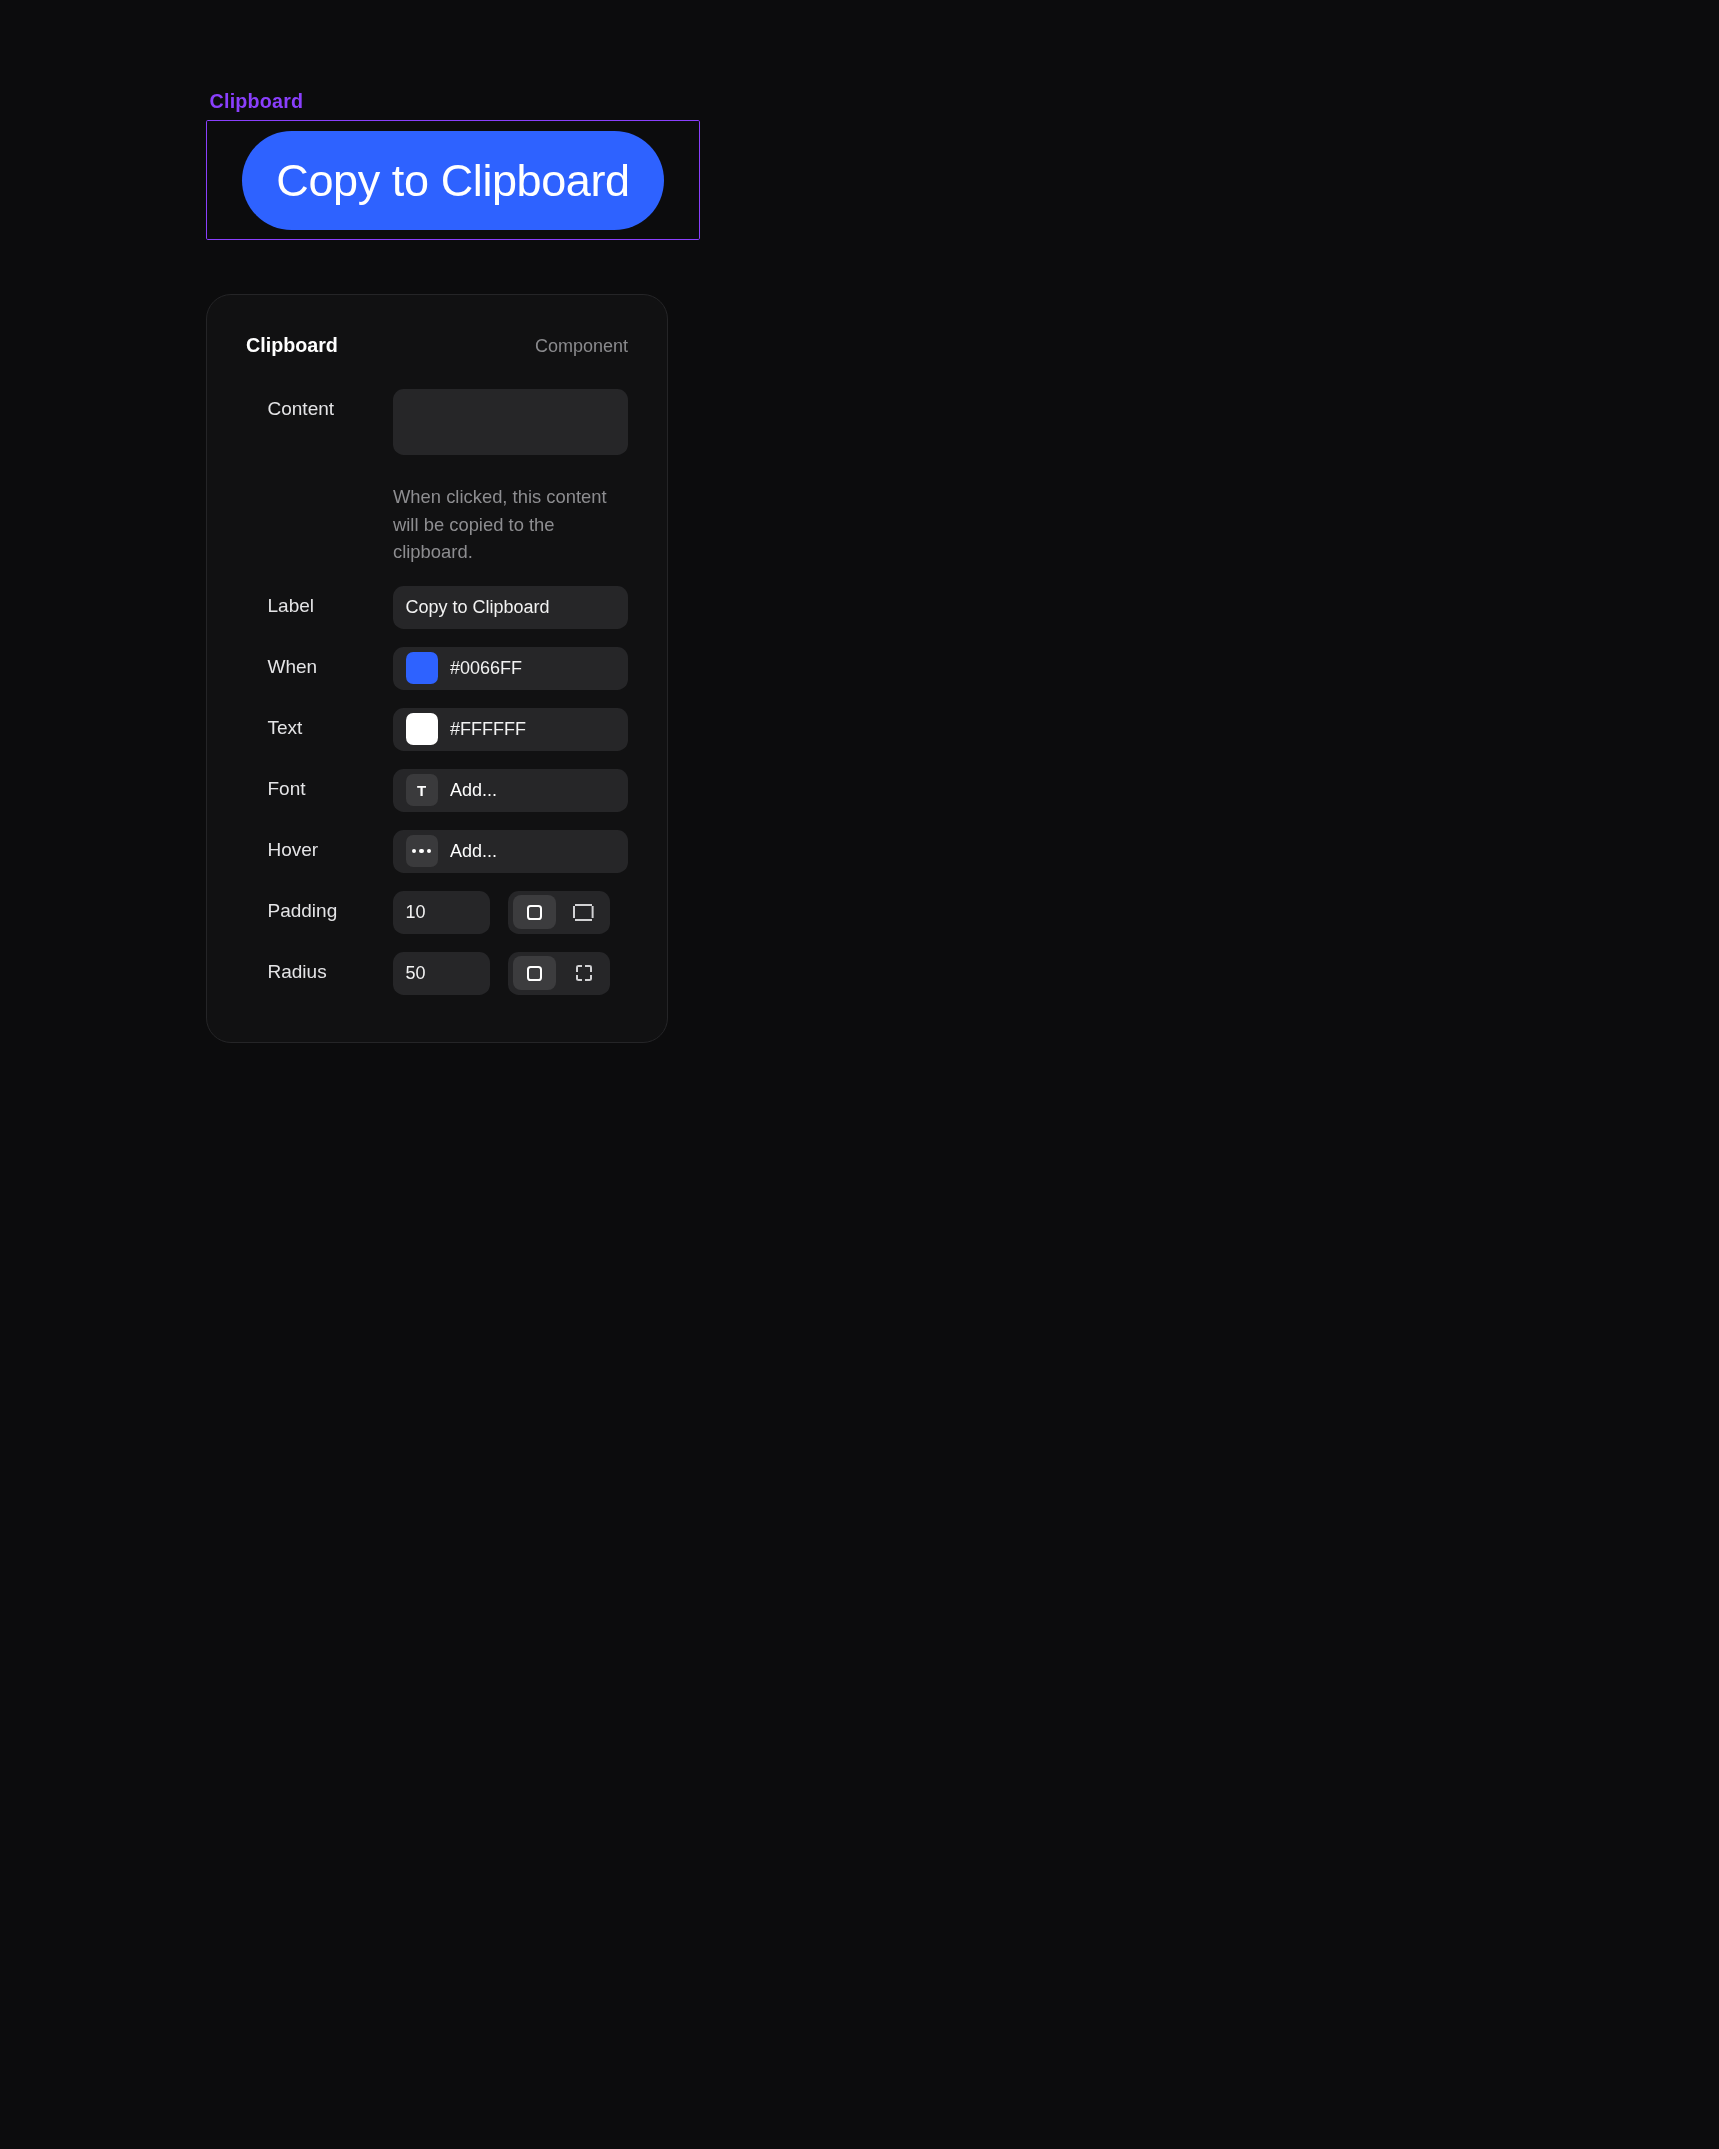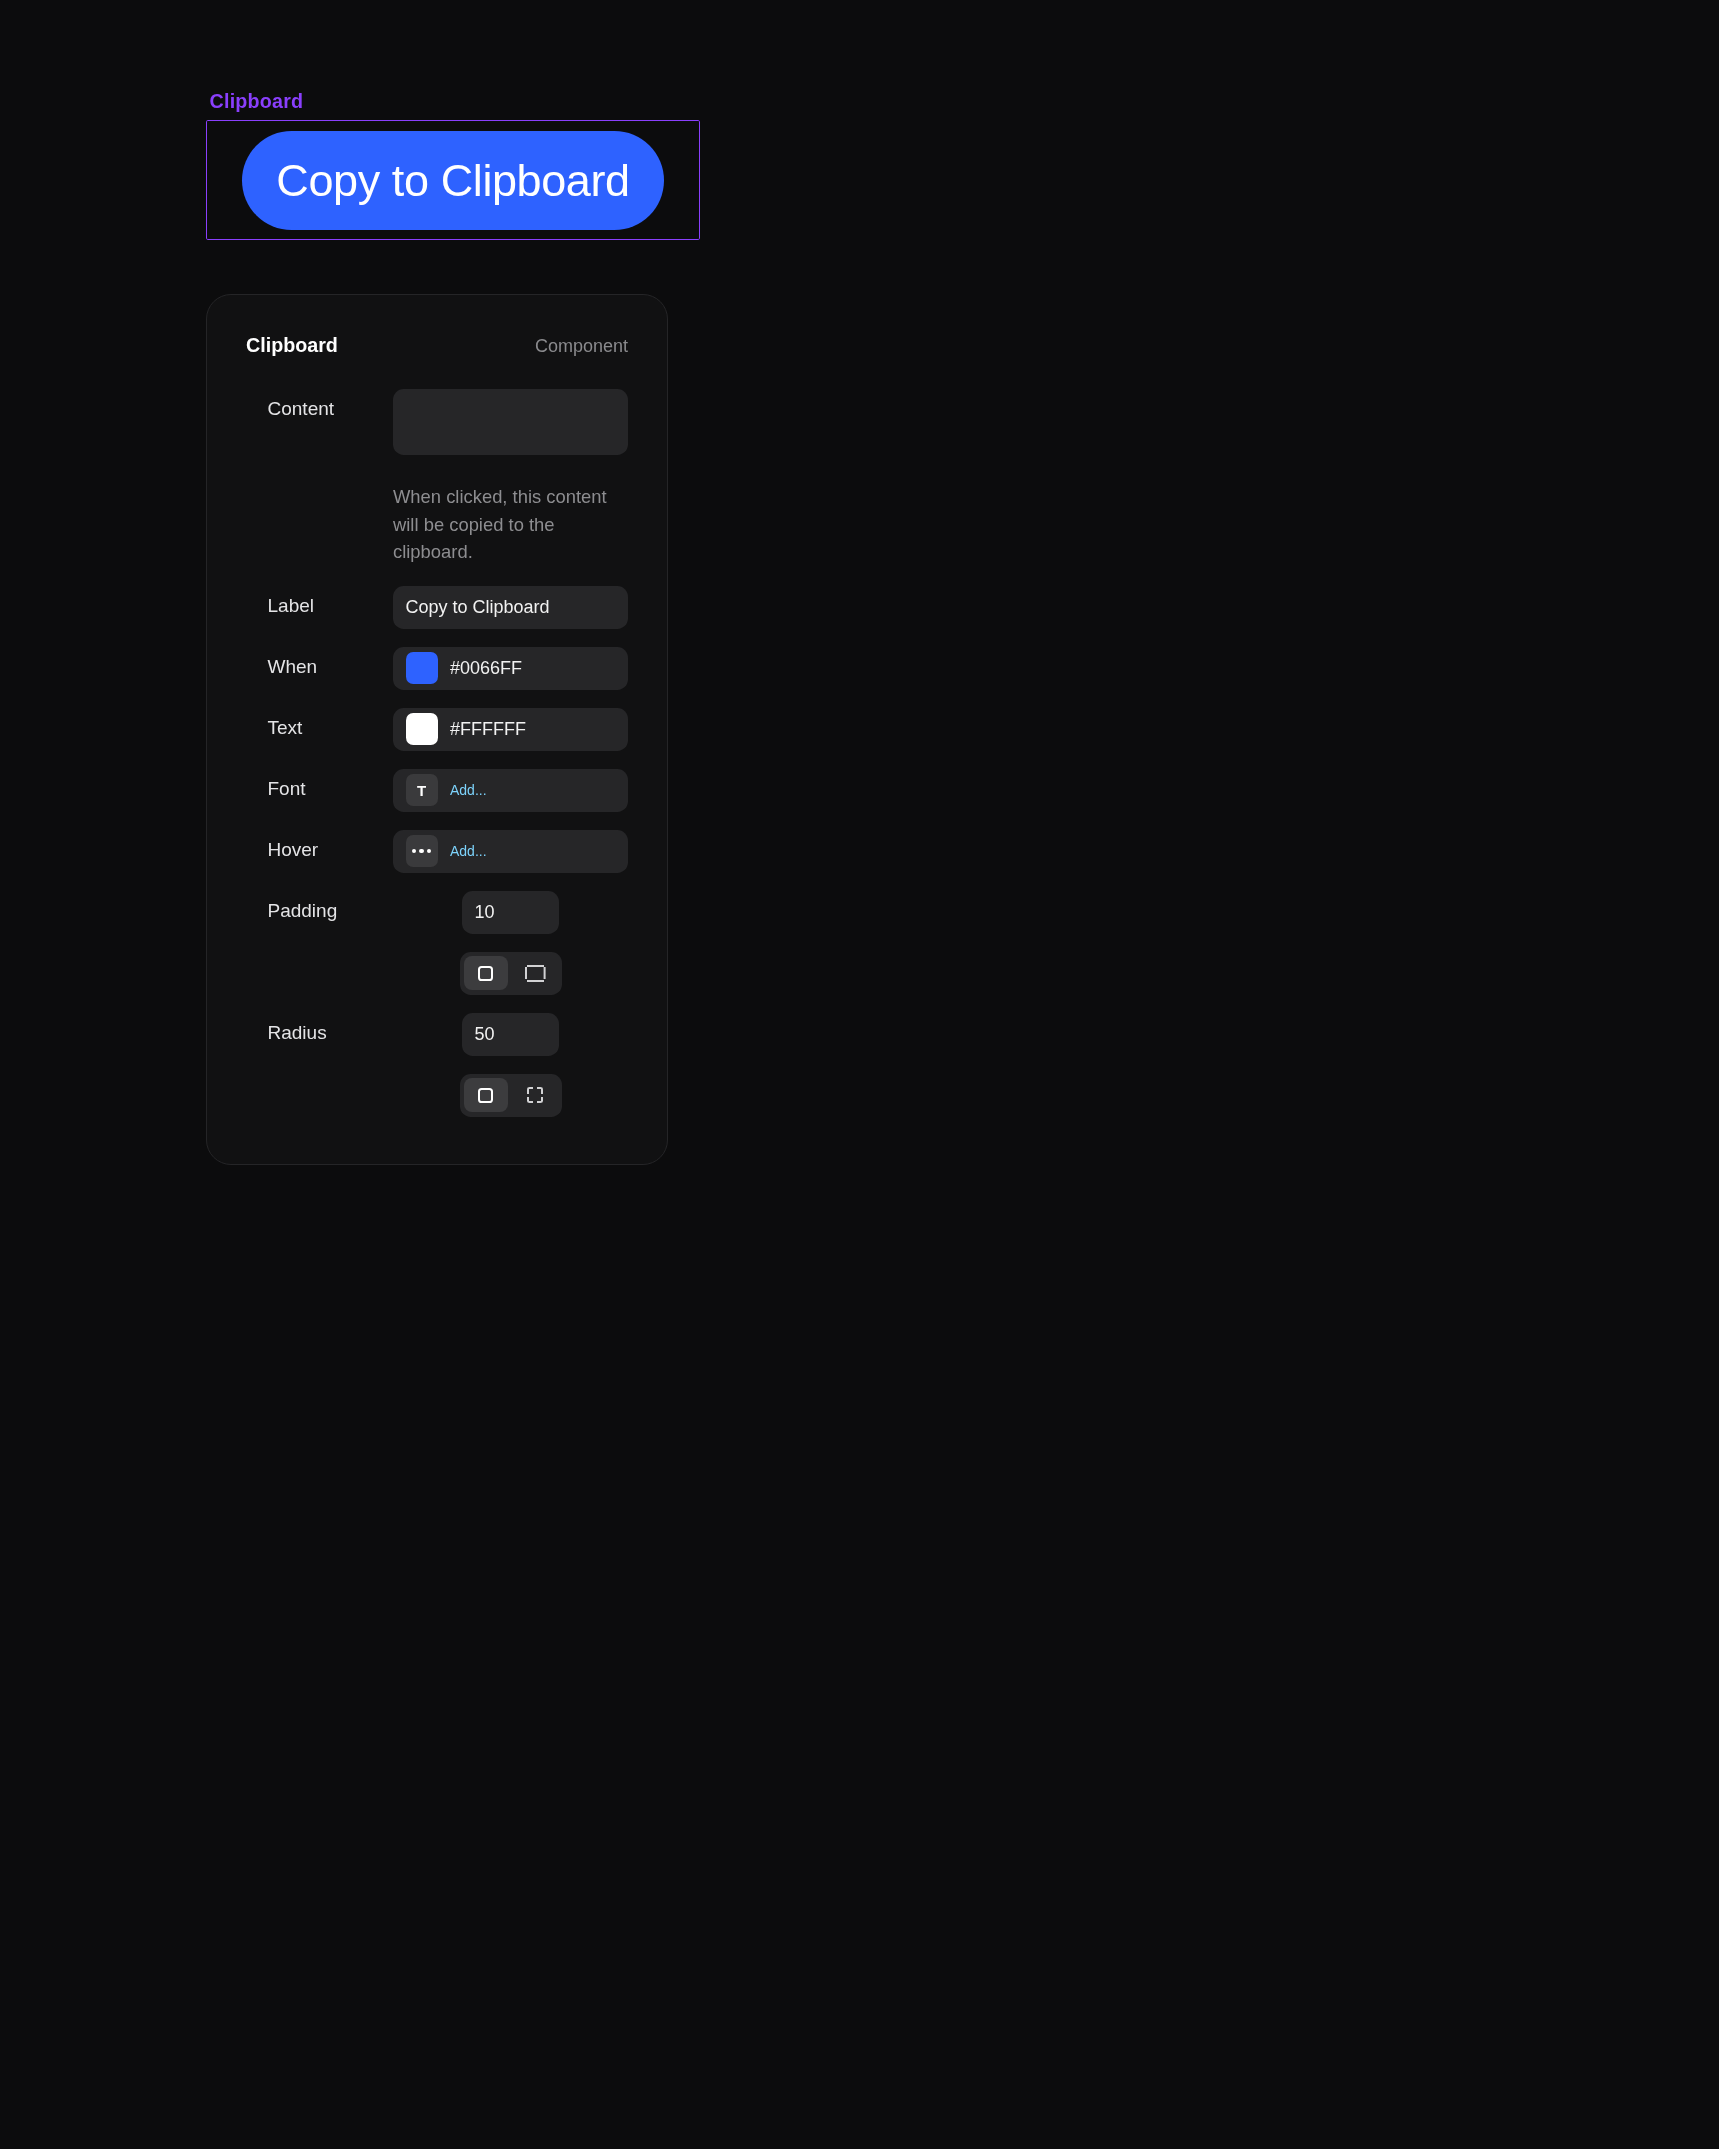--- a/index.html
+++ b/index.html
@@ -21,32 +21,32 @@
     .row { display:flex; align-items:flex-start; margin-bottom:19.7px; }
     .row.tight { margin-bottom:18px; }
     .row-label { width:147px; padding-top:9px; font-size:19px; color:#e4e4e6; font-weight:400; padding-left:21.5px;}
     .row-ctrl { flex:1; display:flex; flex-direction:column; gap:28px; }
 
     .textarea { background:#262628; border-radius:10.7px; height:66px; width:100%; }
     .help { color:#8d8d90; font-size:18.4px; line-height:1.5; }
 
     .input { background:#262628; border-radius:10.7px; height:43px; display:flex; align-items:center; padding:0 12.5px; gap:12.5px; }
     .input .val { color:#f2f2f2; font-size:18px; font-weight:400; }
-    .input .ph  { color:#7dd3fc; font-size:14px; }
+    .input .ph  { color:#ffffff; font-size:18px; }
     .swatch { width:32px; height:32px; border-radius:7.2px; flex:none; }
     .swatch.blue { background:#2e62ff; }
     .swatch.white{ background:#ffffff; }
 
     .chip { width:32px; height:32px; border-radius:7.2px; background:#3a3a3c; display:flex; align-items:center; justify-content:center; flex:none; color:#fff; }
     .chip .t { font-weight:800; font-size:15px; }
     .chip .dots { display:flex; gap:3.1px; }
     .chip .dots i{ width:4.5px; height:4.5px; border-radius:50%; background:#ffffff; display:block; }
 
     
-    .row-ctrl.split { flex-direction:column; gap:18px; align-items:center; }
+    .row-ctrl.split { flex-direction:row; gap:18px; align-items:center; }
     .num { background:#262628; border-radius:10.7px; height:43px; width:97px; display:flex; align-items:center; padding:0 12.5px; }
     .num .val { color:#f2f2f2; font-size:18px; }
     .seg { background:#262628; border-radius:10.7px; height:43px; width:102px; display:flex; align-items:center; padding:4.5px; gap:5.4px; }
     .seg .opt { flex:1; height:34px; border-radius:8px; display:flex; align-items:center; justify-content:center; color:#d2d2d4; }
     .seg .opt.active { background:#3c3c3e; color:#ffffff; }
 
     
     .ic-square { width:15px; height:15px; border:2px solid currentColor; border-radius:3.6px; }
     .ic-sides  { position:relative; width:17px; height:17px; }
     .ic-sides:before,.ic-sides:after{content:"";position:absolute;background:currentColor;}

